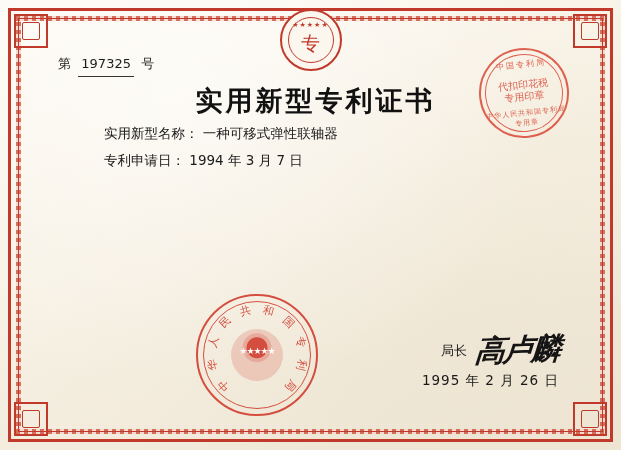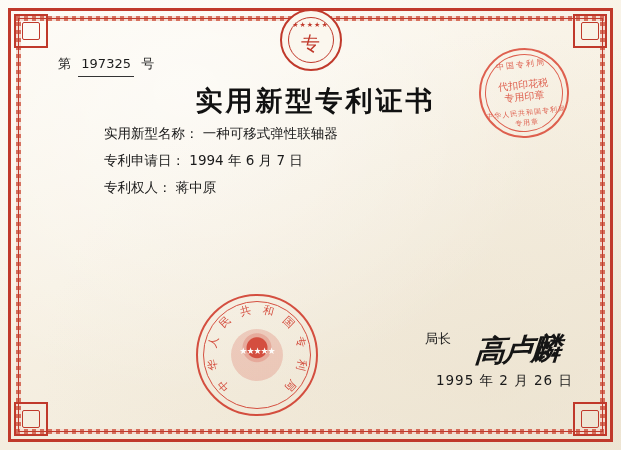--- a/index.html
+++ b/index.html
@@ -270,38 +270,39 @@
     margin-left: -7px;
     margin-top: -7px;
   }
 
   
   .sig-row {
     position: absolute;
     right: 62px;
     top: 330px;
     display: flex;
-    gap: 24px;
+    align-items: center;
+    gap: 8px;
   }
   .sig-label {
     font-size: 13px;
     color: #1a1a1a;
   }
   .signature {
     font-family: "DejaVu Serif", "Liberation Serif", serif;
     font-size: 30px;
     font-weight: bold;
     font-style: italic;
     color: #151515;
     letter-spacing: -2px;
     transform: skewX(-6deg) rotate(-2deg);
   }
   .issue-date {
     position: absolute;
-    right: 48px;
+    right: 62px;
     top: 372px;
     font-size: 13.5px;
     color: #1a1a1a;
     letter-spacing: 1px;
     margin-left: 17px;
   }
 </style>
 </head>
 <body>
 
@@ -344,25 +345,21 @@
 
   <div class="title">实用新型专利证书</div>
 
   <div class="fields">
     <div class="field-row">
       <span class="field-label">实用新型名称：</span>
       <span class="field-value">一种可移式弹性联轴器</span>
     </div>
     <div class="field-row">
       <span class="field-label">专利申请日：</span>
-      <span class="field-value">1994 年 6 月 7 日</span>
-    </div>
-    <div class="field-row">
-      <span class="field-label">专利权人：</span>
-      <span class="field-value">蒋中原</span>
+      <span class="field-value">1994 年 3 月 7 日</span>
     </div>
   </div>
 
 
   <div class="national-seal">
     <div class="ring2"></div>
     <div class="emblem">
       <span class="stars5">★★★★★</span>
     </div>
     <div id="seal-ring-text">

